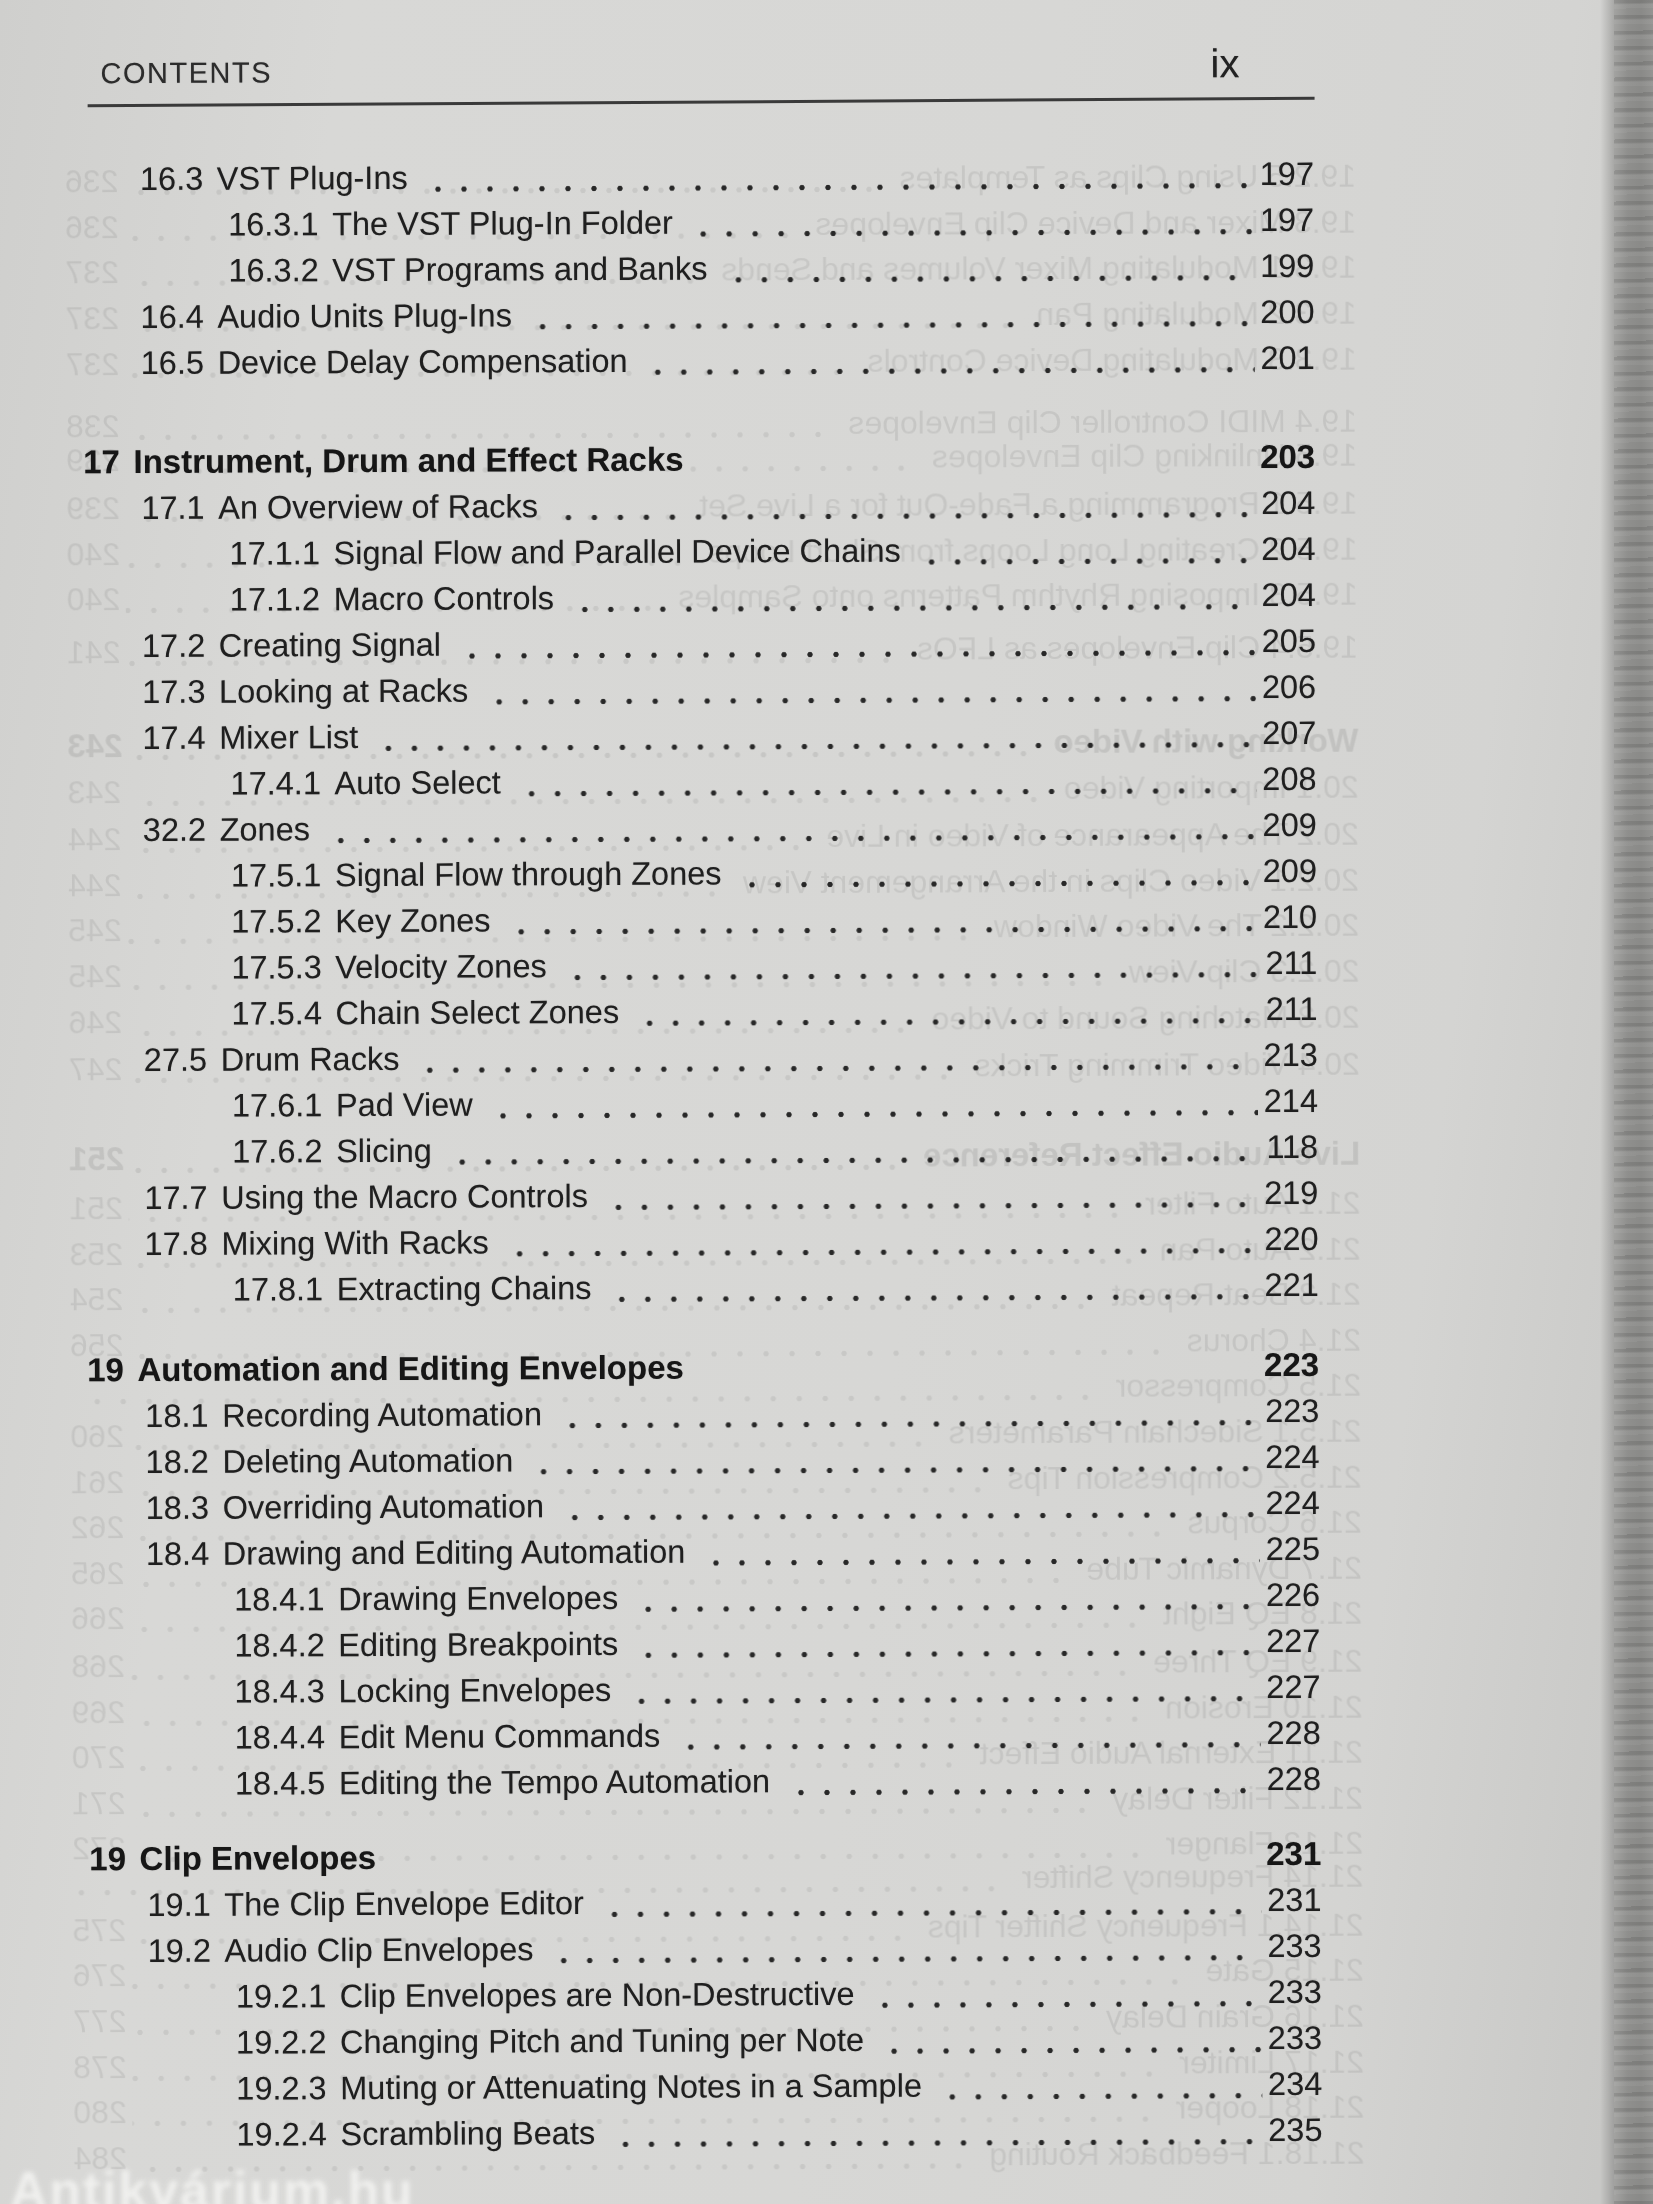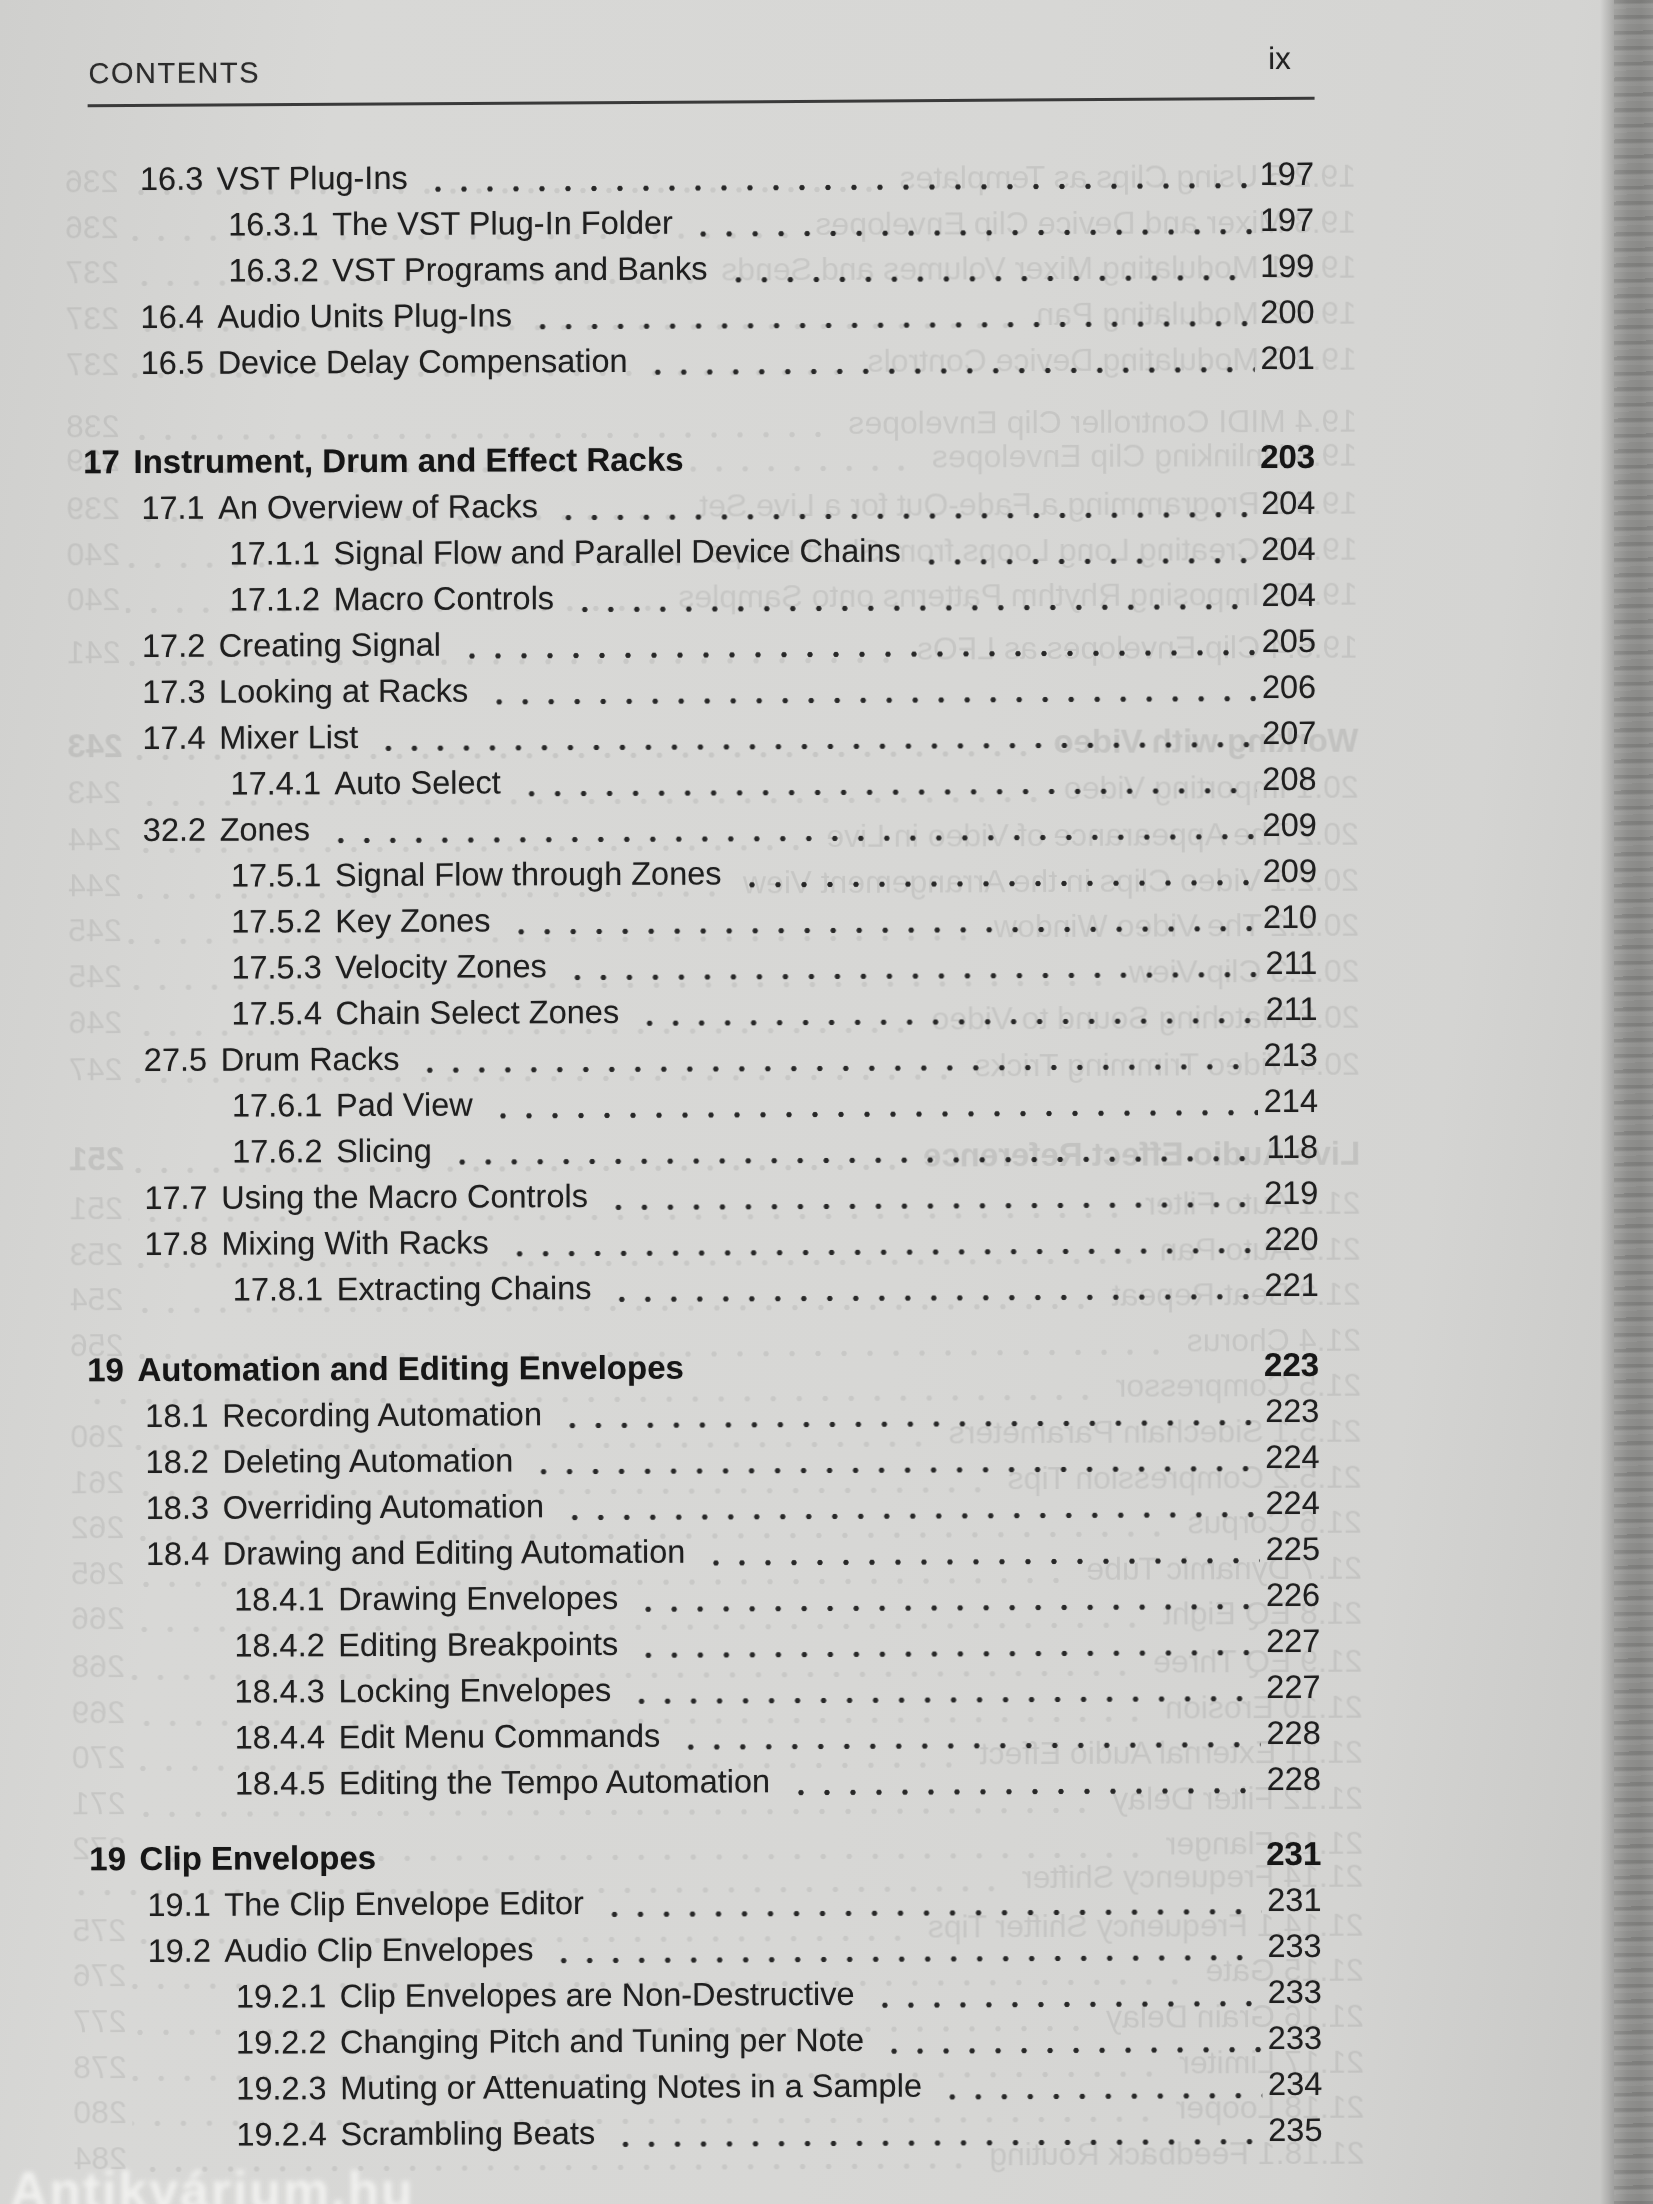--- a/index.html
+++ b/index.html
@@ -8,22 +8,22 @@
     background:linear-gradient(97deg,#cfcfcd 0%,#d8d8d6 18%,#d7d7d5 55%,#d4d4d2 82%,#c8c8c6 97%);}
   .page::after{content:"";position:absolute;top:0;bottom:0;right:39px;width:13.6px;
     background:linear-gradient(to right,rgba(0,0,0,0),rgba(0,0,0,0.20));}
   .right-band{position:absolute;top:0;bottom:0;right:0;width:39px;
     background:
       repeating-linear-gradient(179deg,rgba(0,0,0,0.10) 0 2.9px,rgba(255,255,255,0.05) 4.9px 8.7px,rgba(0,0,0,0) 8.7px 15.5px),
       linear-gradient(to right,#a3a3a1,#8f8f8d 35%,#8a8a88 70%,#949492);}
   .content{position:absolute;inset:0;transform:rotate(-0.25deg);transform-origin:50% 40%;
     color:#1f1f1f;text-shadow:0 0 1px rgba(40,40,40,0.35);}
   
-  .running-title{position:absolute;left:92px;top:54px;font-size:29px;letter-spacing:1.5px;color:#2c2c2c;}
-  .running-page{position:absolute;top:43px;left:1246px;width:74px;text-align:center;font-size:31px;color:#222;}
+  .running-title{position:absolute;left:104px;top:54px;font-size:29px;letter-spacing:1.5px;color:#2c2c2c;}
+  .running-page{position:absolute;top:43px;left:1214px;width:74px;text-align:left;font-size:40px;color:#222;}
   .rule{position:absolute;left:91px;top:100px;width:1227px;height:2.9px;background:#3a3a3a;transform:rotate(-0.1deg);}
   
   .toc{position:absolute;left:85px;top:0;width:1232px;padding-top:153px;}
   .toc-row{display:flex;align-items:baseline;height:46px;line-height:46px;font-size:32.5px;white-space:nowrap;}
   .toc-row .num{margin-right:13.6px;}
   .lvl1{padding-left:58px;}
   .lvl2{padding-left:146px;}
   .chapter{font-weight:700;font-size:33px;color:#161616;}
   .leader{flex:1 1 auto;min-width:29px;align-self:stretch;margin:0 5.8px 0 17.5px;
     background-image:radial-gradient(circle,rgba(25,25,25,0.92) 2.3px,rgba(25,25,25,0) 3px);

